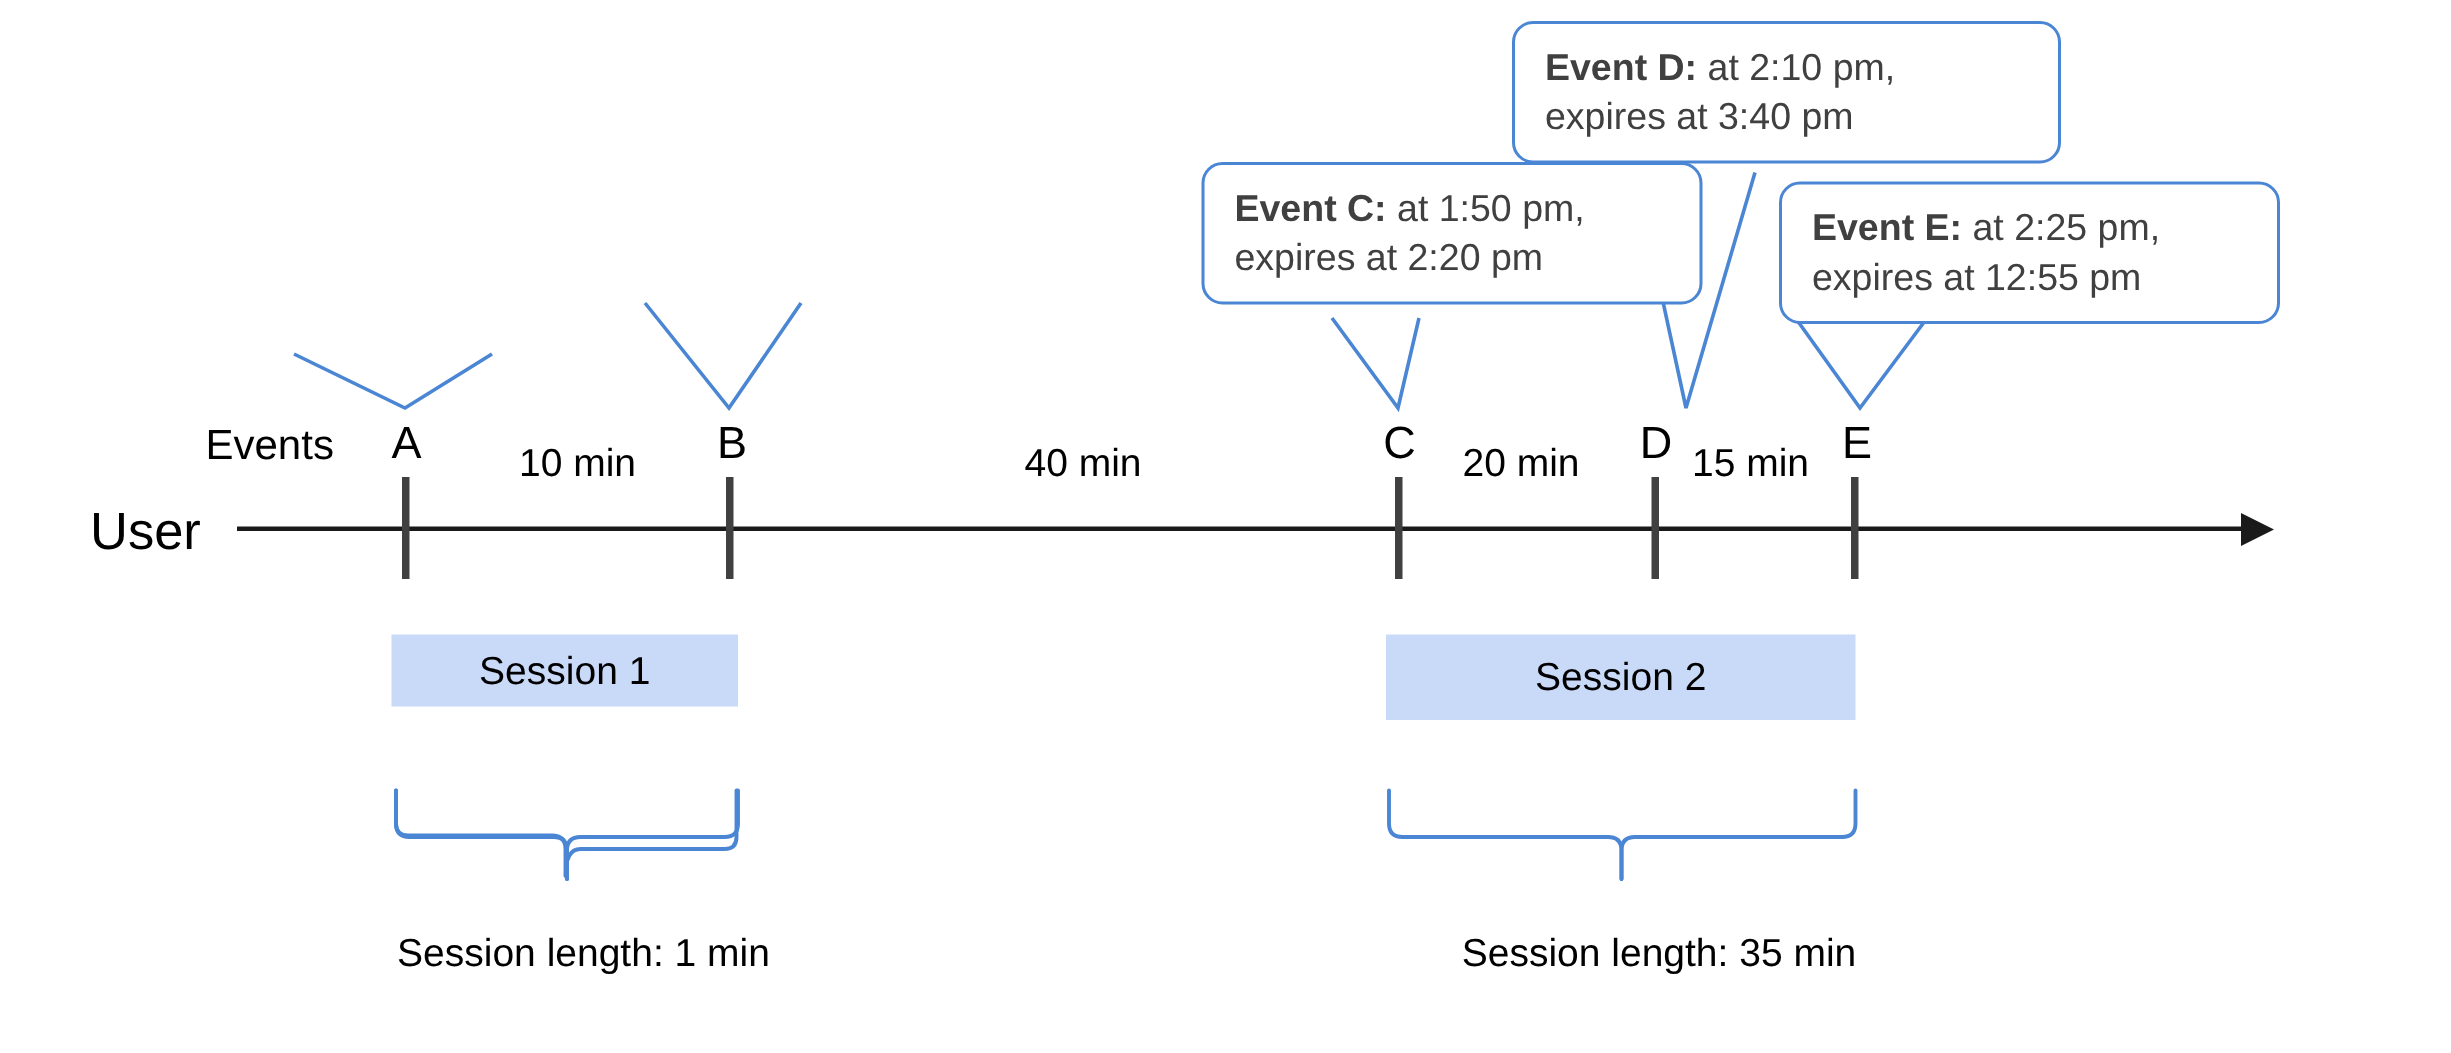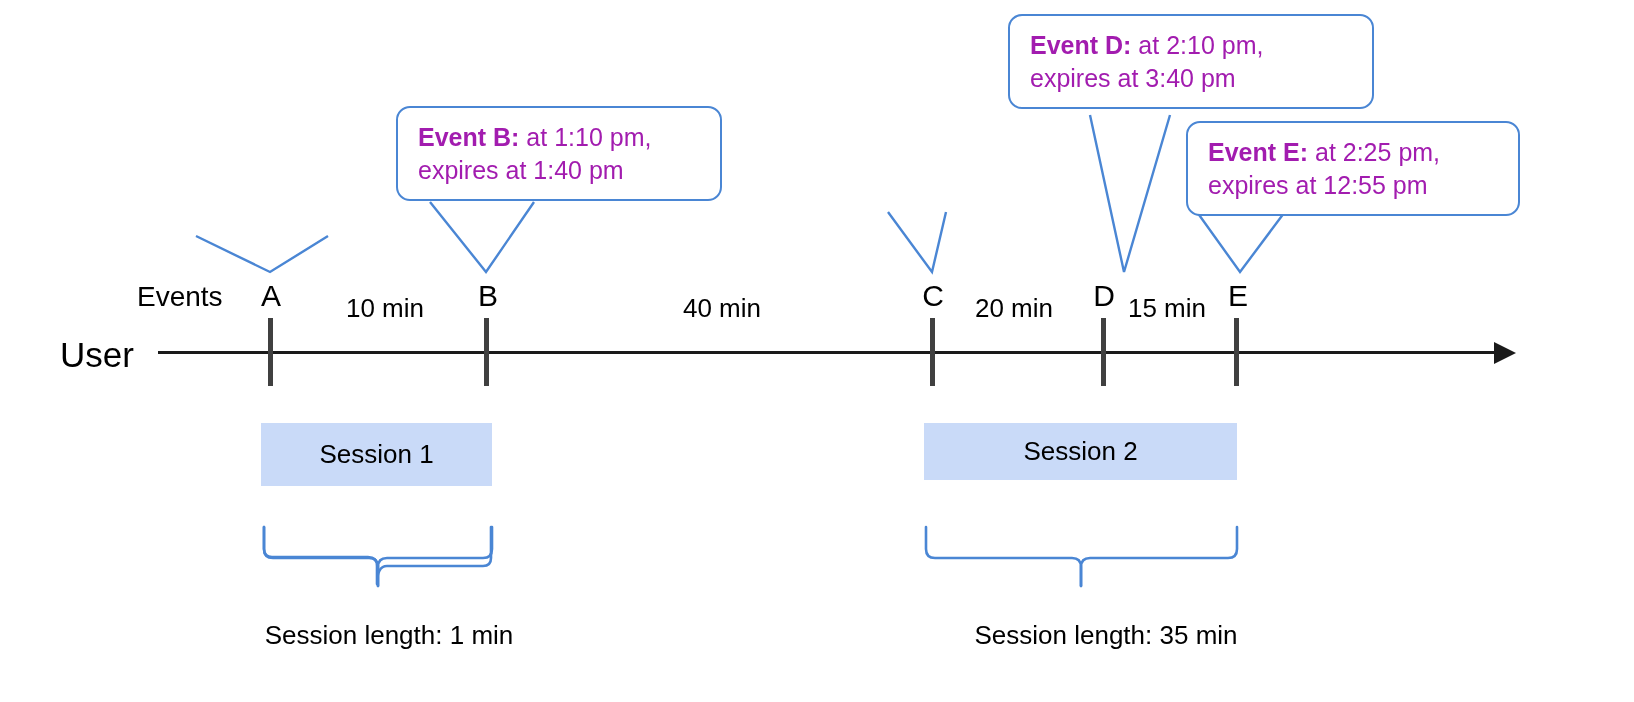--- a/index.html
+++ b/index.html
@@ -21,21 +21,21 @@
 
   
   .callout {
     position: absolute;
     box-sizing: border-box;
     border: 2px solid #4a86d4;
     border-radius: 14px;
     background: #ffffff;
     font-size: 25px;
     line-height: 1.32;
-    color: #a21caf;
+    color: #404040;
     padding: 13px 18px 12px 20px;
     white-space: nowrap;
     z-index: 6;
   }
   .callout .ev {
     font-weight: bold;
   }
 
   
   .tail-layer {
@@ -138,27 +138,27 @@
     <path d="M 430 202 L 486 272 L 534 202" fill="none" stroke="#4a86d4" stroke-width="2.4"></path>
 
     <path d="M 888 212 L 932 272 L 946 212" fill="none" stroke="#4a86d4" stroke-width="2.4"></path>
 
     <path d="M 1090 115 L 1124 272 L 1170 115" fill="none" stroke="#4a86d4" stroke-width="2.4"></path>
 
     <path d="M 1192 205 L 1240 272 L 1290 205" fill="none" stroke="#4a86d4" stroke-width="2.4"></path>
   </svg>
 
 
-  <div class="callout" style="left:396px; top:106px; width:326px;">
+
+  <div class="callout" style="left:801px; top:108px; width:334px;">
     <div>
-      <span class="ev">Event B:</span><span> at 1:10 pm,</span>
+      <span class="ev">Event C:</span><span> at 1:50 pm,</span>
     </div>
-    <div>expires at 1:40 pm</div>
+    <div>expires at 2:20 pm</div>
   </div>
-
 
   <div class="callout" style="left:1008px; top:14px; width:366px;">
     <div>
       <span class="ev">Event D:</span><span> at 2:10 pm,</span>
     </div>
     <div>expires at 3:40 pm</div>
   </div>
 
   <div class="callout" style="left:1186px; top:121px; width:334px;">
     <div>
@@ -187,21 +187,21 @@
   <span class="marker-label" style="left:1104px; top:281px;">D</span>
 
   <div class="marker" style="left:1234px; top:318px; height:68px;"></div>
   <span class="marker-label" style="left:1238px; top:281px;">E</span>
 
   <span class="gap-label" style="left:385px; top:295px;">10 min</span>
   <span class="gap-label" style="left:722px; top:295px;">40 min</span>
   <span class="gap-label" style="left:1014px; top:295px;">20 min</span>
   <span class="gap-label" style="left:1167px; top:295px;">15 min</span>
 
-  <div class="session-bar" style="left:261px; top:423px; width:231px; height:63px;">Session 1</div>
+  <div class="session-bar" style="left:261px; top:423px; width:231px; height:48px;">Session 1</div>
 
   <div class="session-bar" style="left:924px; top:423px; width:313px; height:57px;">Session 2</div>
 
   <svg class="brace-layer" viewBox="0 0 1634 702" xmlns="http://www.w3.org/2000/svg">
 
     <path d="M 264 527
              L 264 549
              Q 264 557 272 557
              L 368 557
              Q 377 557 377 566

